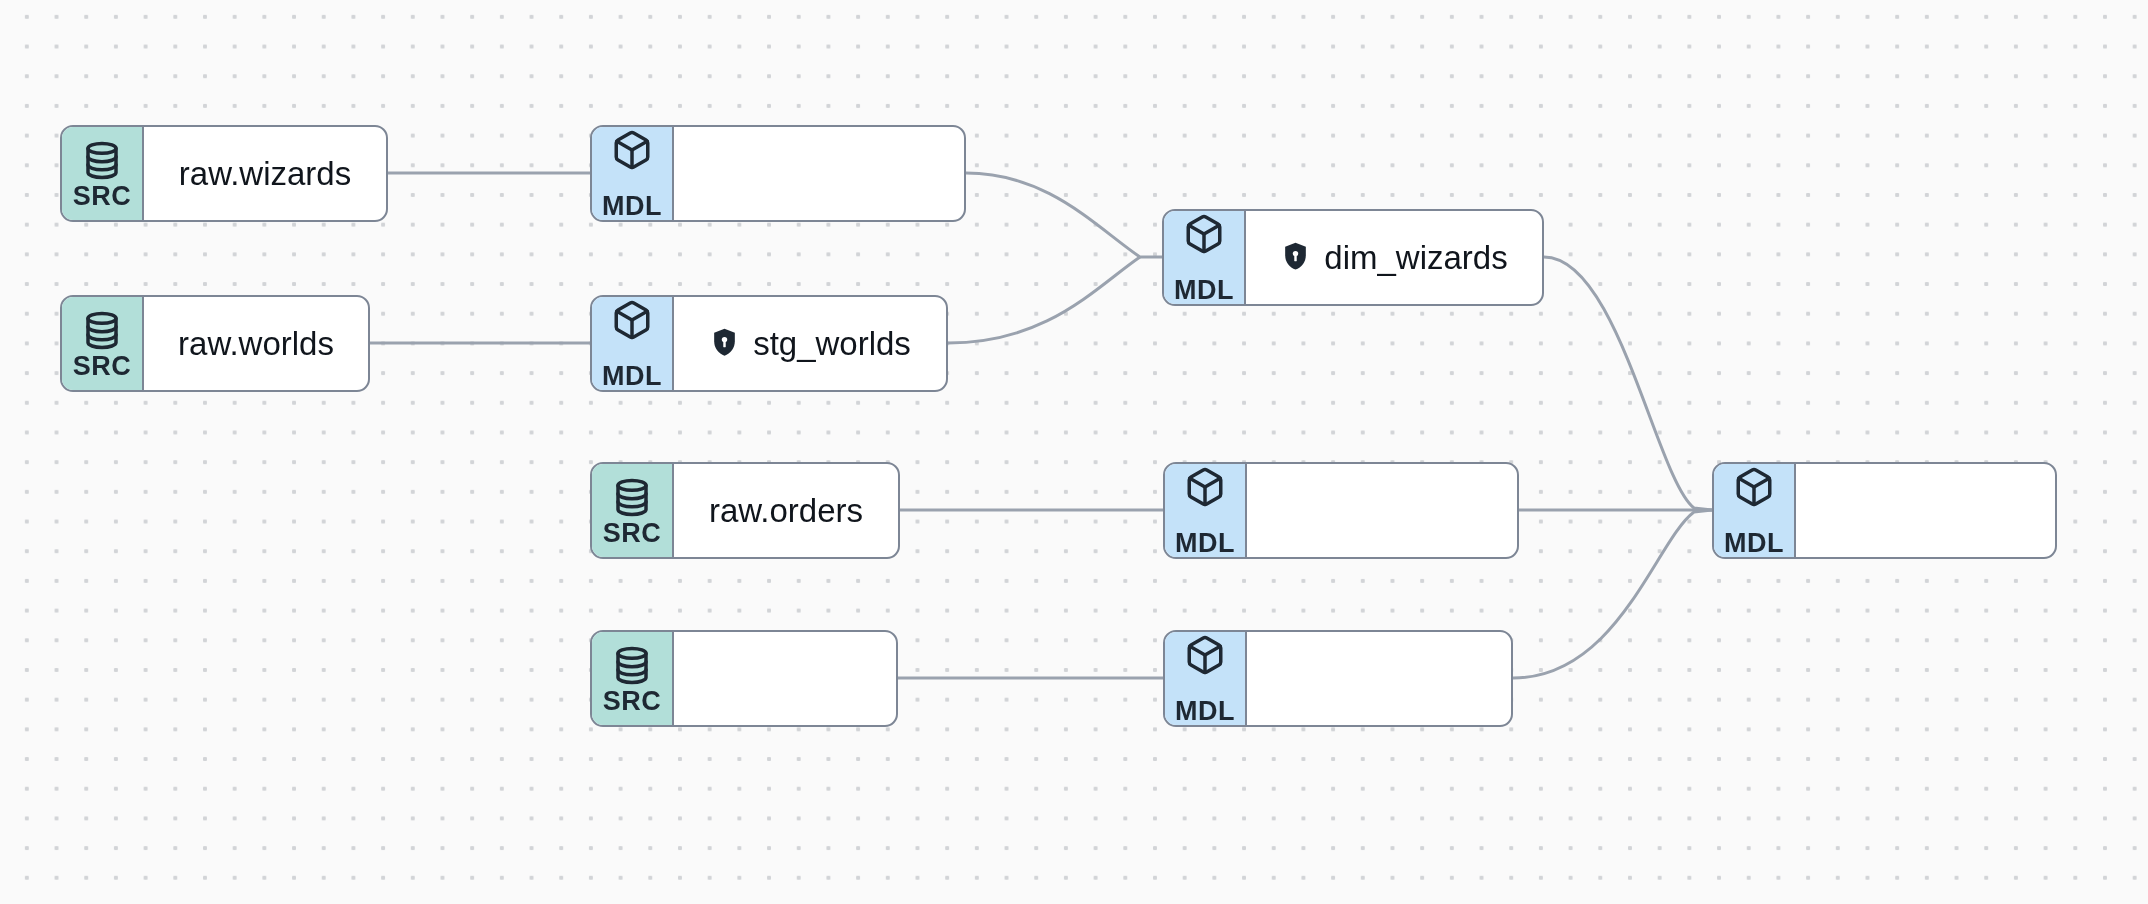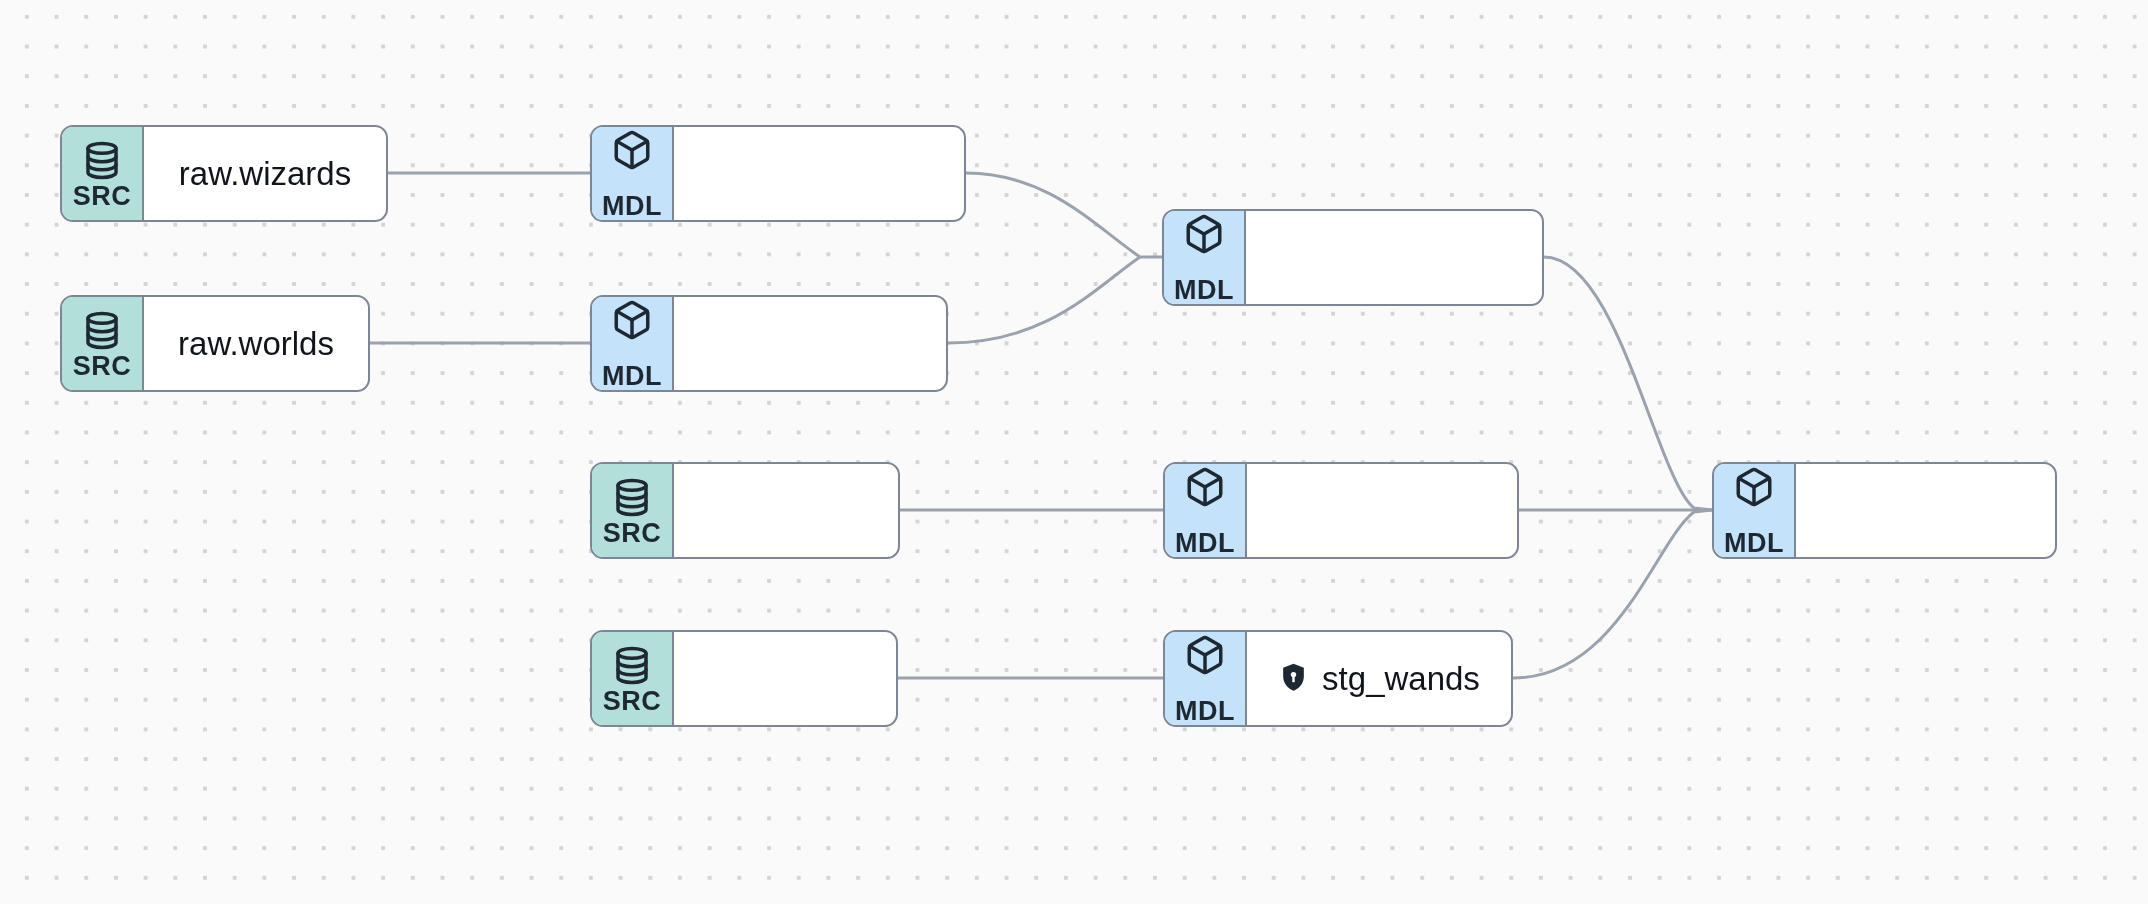--- a/index.html
+++ b/index.html
@@ -165,65 +165,75 @@
       <span class="label">raw.worlds</span>
     </div>
   </div>
       <div class="node mdl" style="left: 590px; top: 295px; width: 358px; height: 97px;">
     <div class="panel">
       <svg class="type-icon">
             <use href="#sym-box"></use>
           </svg>
       <span class="badge">MDL</span>
     </div>
-  </div>
-      <div class="node mdl" style="left: 1162px; top: 209px; width: 382px; height: 97px;">
-    <div class="panel">
-      <svg class="type-icon">
-            <use href="#sym-box"></use>
-          </svg>
-      <span class="badge">MDL</span>
-    </div>
-  </div>
-      <div class="node src" style="left: 590px; top: 462px; width: 310px; height: 97px;">
-    <div class="panel">
-      <svg class="type-icon">
-            <use href="#sym-database"></use>
-          </svg>
-      <span class="badge">SRC</span>
-    </div>
-  </div>
-      <div class="node mdl" style="left: 1163px; top: 462px; width: 356px; height: 97px;">
-    <div class="panel">
-      <svg class="type-icon">
-            <use href="#sym-box"></use>
-          </svg>
-      <span class="badge">MDL</span>
-    </div>
-  </div>
-      <div class="node src" style="left: 590px; top: 630px; width: 308px; height: 97px;">
-    <div class="panel">
-      <svg class="type-icon">
-            <use href="#sym-database"></use>
-          </svg>
-      <span class="badge">SRC</span>
-    </div>
-  </div>
-      <div class="node mdl" style="left: 1163px; top: 630px; width: 350px; height: 97px;">
-    <div class="panel">
-      <svg class="type-icon">
-            <use href="#sym-box"></use>
-          </svg>
-      <span class="badge">MDL</span>
-    </div>
     <div class="body">
       <svg class="shield">
             <use href="#sym-shield"></use>
           </svg>
-      <span class="label">stg_wands</span>
+      <span class="label">stg_worlds</span>
+    </div>
+  </div>
+      <div class="node mdl" style="left: 1162px; top: 209px; width: 382px; height: 97px;">
+    <div class="panel">
+      <svg class="type-icon">
+            <use href="#sym-box"></use>
+          </svg>
+      <span class="badge">MDL</span>
+    </div>
+    <div class="body">
+      <svg class="shield">
+            <use href="#sym-shield"></use>
+          </svg>
+      <span class="label">dim_wizards</span>
+    </div>
+  </div>
+      <div class="node src" style="left: 590px; top: 462px; width: 310px; height: 97px;">
+    <div class="panel">
+      <svg class="type-icon">
+            <use href="#sym-database"></use>
+          </svg>
+      <span class="badge">SRC</span>
+    </div>
+    <div class="body">
+
+      <span class="label">raw.orders</span>
+    </div>
+  </div>
+      <div class="node mdl" style="left: 1163px; top: 462px; width: 356px; height: 97px;">
+    <div class="panel">
+      <svg class="type-icon">
+            <use href="#sym-box"></use>
+          </svg>
+      <span class="badge">MDL</span>
+    </div>
+  </div>
+      <div class="node src" style="left: 590px; top: 630px; width: 308px; height: 97px;">
+    <div class="panel">
+      <svg class="type-icon">
+            <use href="#sym-database"></use>
+          </svg>
+      <span class="badge">SRC</span>
+    </div>
+  </div>
+      <div class="node mdl" style="left: 1163px; top: 630px; width: 350px; height: 97px;">
+    <div class="panel">
+      <svg class="type-icon">
+            <use href="#sym-box"></use>
+          </svg>
+      <span class="badge">MDL</span>
     </div>
   </div>
       <div class="node mdl" style="left: 1712px; top: 462px; width: 345px; height: 97px;">
     <div class="panel">
       <svg class="type-icon">
             <use href="#sym-box"></use>
           </svg>
       <span class="badge">MDL</span>
     </div>
   </div>

